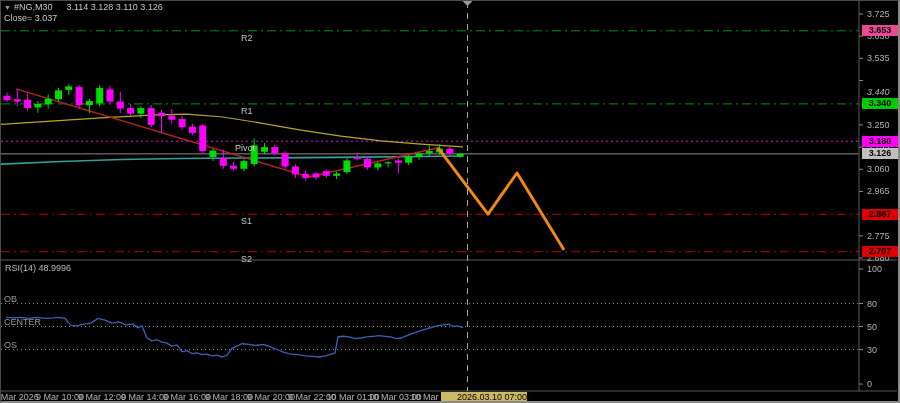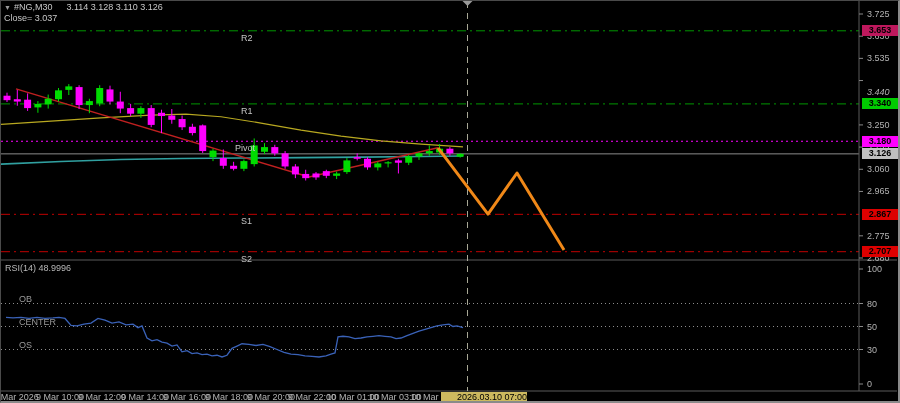--- a/index.html
+++ b/index.html
@@ -12,21 +12,21 @@
   }
   svg#chart-svg{position:absolute;top:0;left:0;}
   .info{position:absolute;top:1px;left:3px;color:#c8c8c8;font-size:9px;line-height:10px;z-index:6;white-space:nowrap;}
   .info .drop{color:#9a9a9a;font-size:7px;margin-right:3px;cursor:pointer;}
   .info .gap{display:inline-block;width:14px;}
   .price-axis{position:absolute;left:860px;top:0;width:38px;height:391px;z-index:5;}
   .tick{position:absolute;left:6px;color:#b2b2b2;font-size:9px;line-height:10px;}
   .badge{position:absolute;left:1px;width:36px;height:11px;line-height:11px;text-align:center;color:#000;font-size:9px;font-weight:bold;z-index:6;}
   .lvl-label{position:absolute;color:#c4c4c4;font-size:9px;z-index:4;}
   .rsi-head{position:absolute;left:4px;top:262px;color:#b8b8b8;font-size:9px;z-index:5;}
-  .rsi-zone{position:absolute;left:18px;color:#9a9a9a;font-size:9px;z-index:5;}
+  .rsi-zone{position:absolute;left:3px;color:#9a9a9a;font-size:9px;z-index:5;}
   .time-axis{position:absolute;left:0;top:391px;width:858px;height:11px;z-index:5;}
   .tlabel{position:absolute;top:0;transform:translateX(-50%);color:#b2b2b2;font-size:9px;white-space:nowrap;}
   .time-badge{position:absolute;left:440px;top:391px;width:86px;height:11px;line-height:11px;
     background:#cdb95f;color:#000;font-size:9px;text-align:right;z-index:7;}
 </style>
 </head>
 <body>
 
 <div class="window">
 
@@ -178,21 +178,21 @@
       <div class="tick" style="top: 8px;">3.725</div>
       <div class="tick" style="top: 30.1816px;">3.630</div>
       <div class="tick" style="top: 52.3631px;">3.535</div>
       <div class="tick" style="top: 86px; font-style: italic;">3.440</div>
       <div class="tick" style="top: 118.908px;">3.250</div>
       <div class="tick" style="top: 141.089px;">3.155</div>
       <div class="tick" style="top: 163.271px;">3.060</div>
       <div class="tick" style="top: 185.452px;">2.965</div>
       <div class="tick" style="top: 229.815px;">2.775</div>
       <div class="tick" style="top: 251.997px;">2.680</div>
-      <div class="badge" style="top: 24.3113px; background: #be185d;">3.653</div>
+      <div class="badge" style="top: 24.3113px; background: #ec4899;">3.653</div>
       <div class="badge" style="top: 97.3936px; background: rgb(0, 204, 0);">3.340</div>
       <div class="badge" style="top: 135px; background: rgb(255, 0, 255);">3.180</div>
       <div class="badge" style="top: 147.361px; background: rgb(192, 192, 192);">3.126</div>
       <div class="badge" style="top: 207.834px; background: rgb(221, 0, 0);">2.867</div>
       <div class="badge" style="top: 245.193px; background: rgb(221, 0, 0);">2.707</div>
       <div class="tick" style="top: 263px;">100</div>
       <div class="tick" style="top: 297.5px;">80</div>
       <div class="tick" style="top: 320.5px;">50</div>
       <div class="tick" style="top: 343.5px;">30</div>
       <div class="tick" style="top: 378px;">0</div>

